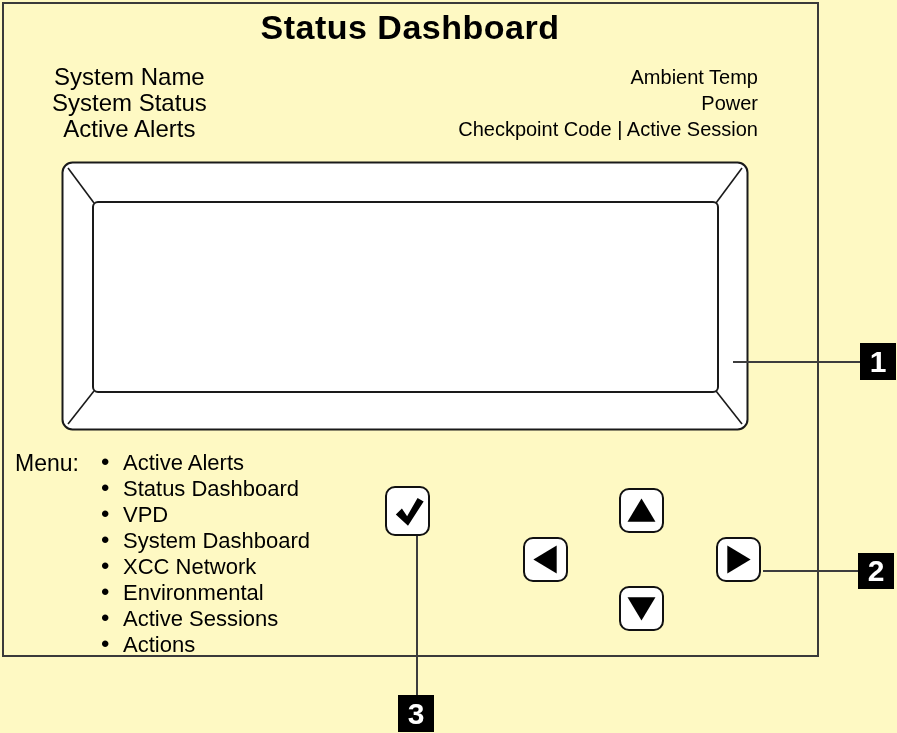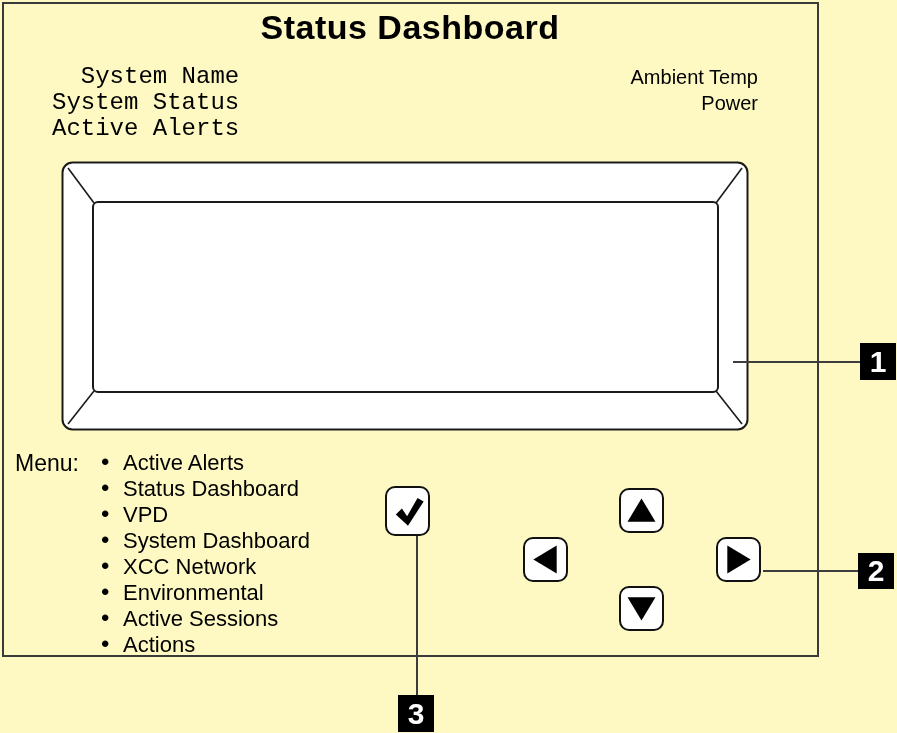--- a/index.html
+++ b/index.html
@@ -34,23 +34,22 @@
     font-size: 34px;
     font-weight: bold;
     letter-spacing: 0.5px;
   }
 
   
   .hdr-left {
     left: 52px; top: 64px;
     font-size: 24px;
     line-height: 26px;
-    text-align: right;
-    white-space: nowrap;
-    font-family: Liberation Mono, monospace;
+    text-align: center;
+    white-space: nowrap;
   }
   .hdr-right {
     left: 300px; top: 64px;
     width: 458px;
     font-size: 20px;
     line-height: 26px;
     text-align: right;
     white-space: nowrap;
   }
   .hdr-line { display: block; }
@@ -123,20 +122,21 @@
 
   <div class="abs hdr-left">
     <span class="hdr-line">System Name</span>
     <span class="hdr-line">System Status</span>
     <span class="hdr-line">Active Alerts</span>
   </div>
 
   <div class="abs hdr-right">
     <span class="hdr-line">Ambient Temp</span>
     <span class="hdr-line">Power</span>
+    <span class="hdr-line">Checkpoint Code | Active Session</span>
   </div>
 
   <svg class="abs lcd-svg" width="690" height="272" viewBox="0 0 690 272">
     <rect x="2.5" y="2.5" width="685" height="267" rx="10" fill="#ffffff" stroke="#1a1a1a" stroke-width="2"></rect>
     <rect x="33" y="42" width="625" height="190" rx="5" fill="#ffffff" stroke="#1a1a1a" stroke-width="2"></rect>
     <line x1="8" y1="8" x2="34" y2="43" stroke="#1a1a1a" stroke-width="1.6"></line>
     <line x1="682" y1="8" x2="656" y2="43" stroke="#1a1a1a" stroke-width="1.6"></line>
     <line x1="8" y1="264" x2="34" y2="231" stroke="#1a1a1a" stroke-width="1.6"></line>
     <line x1="682" y1="264" x2="656" y2="231" stroke="#1a1a1a" stroke-width="1.6"></line>
   </svg>

